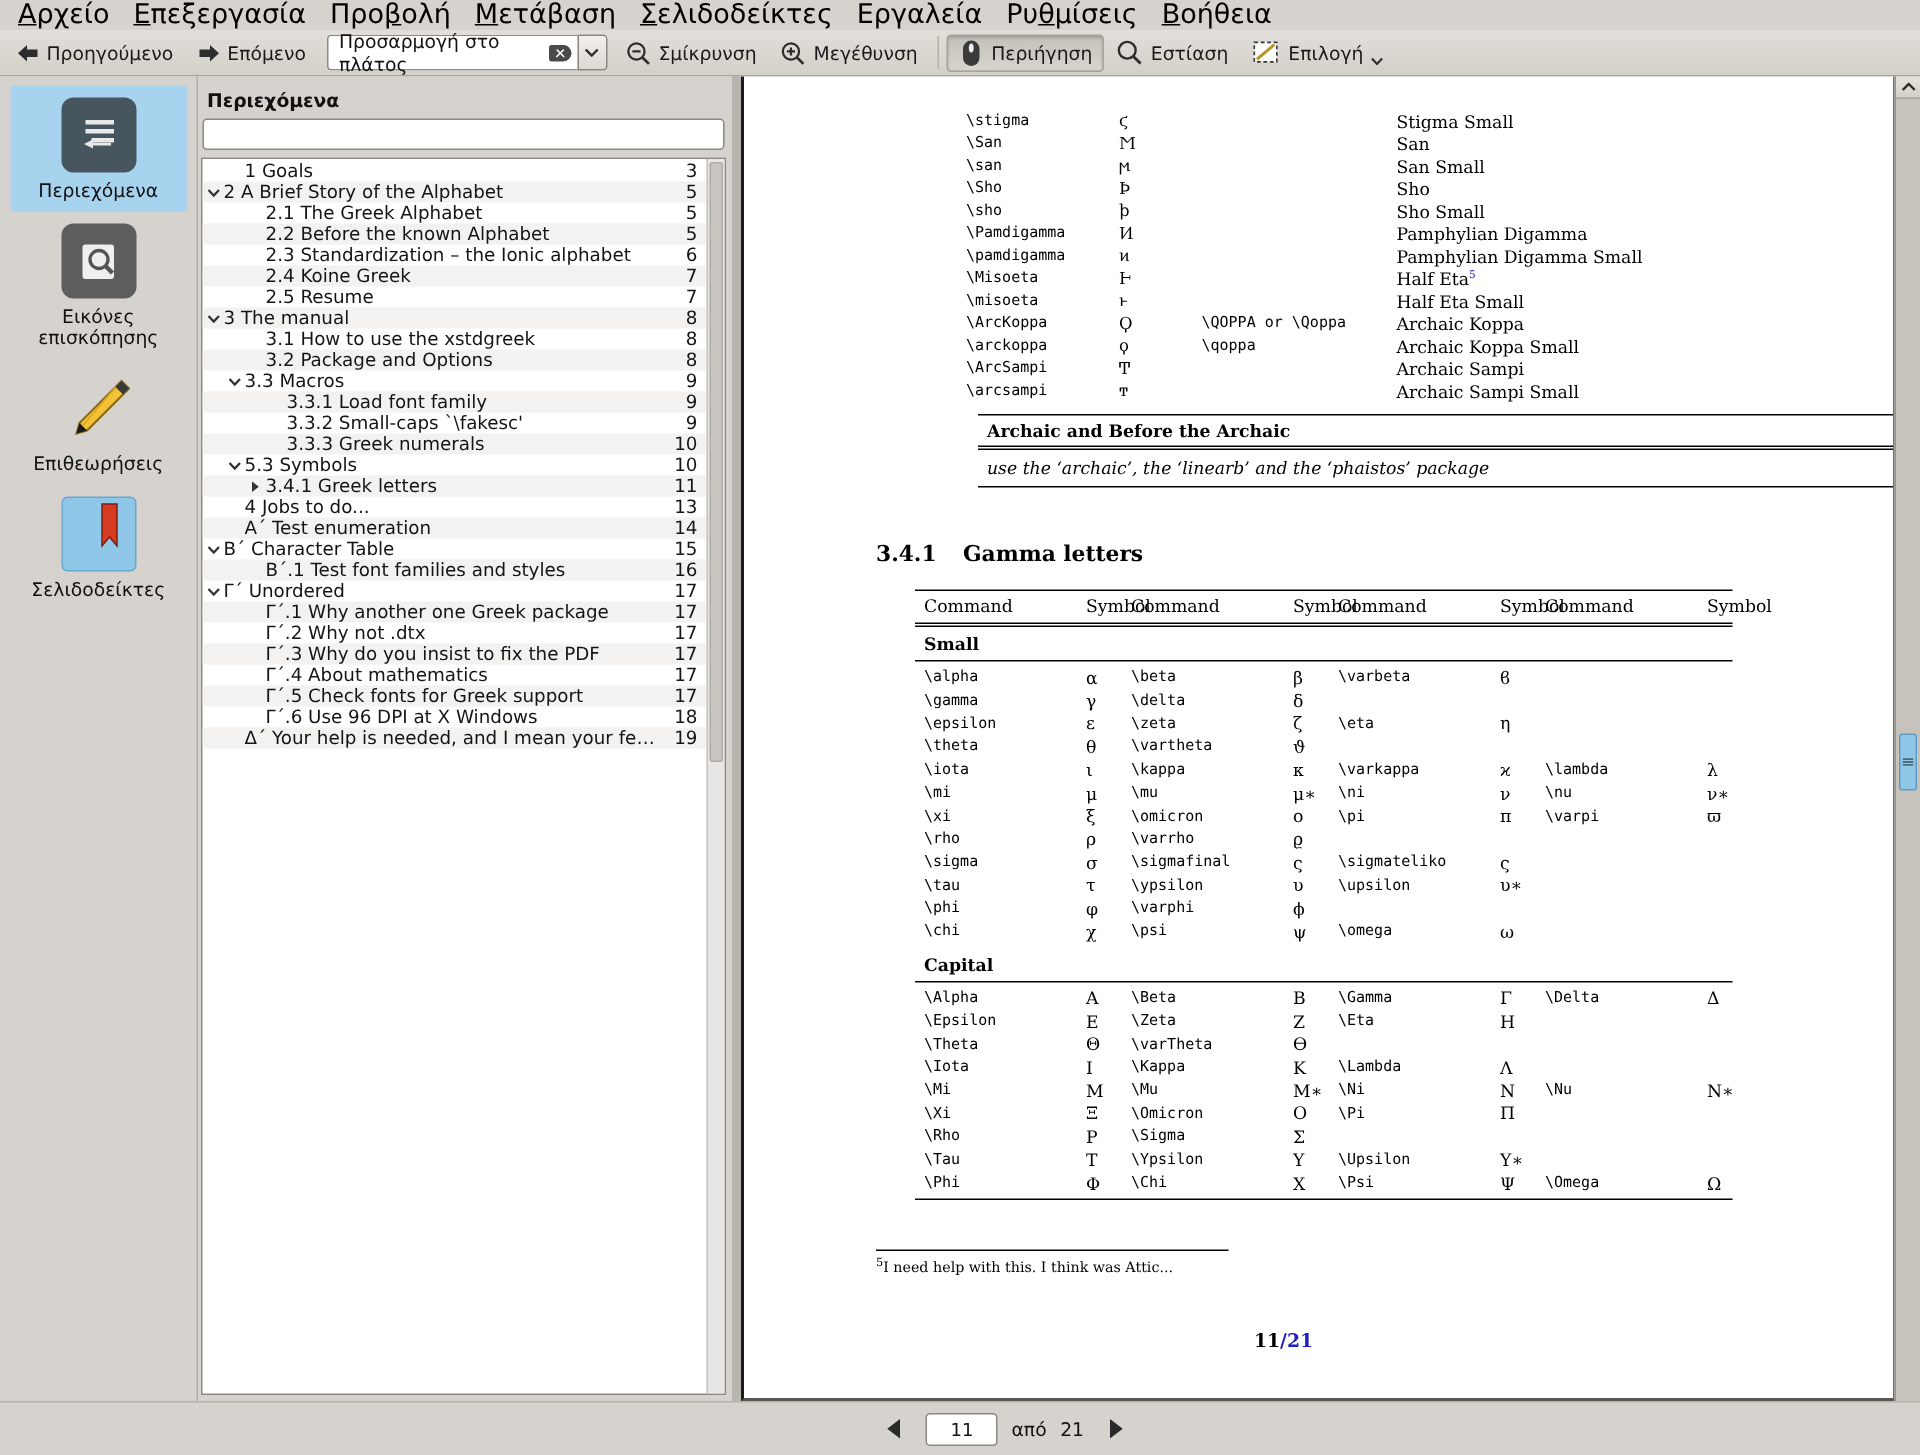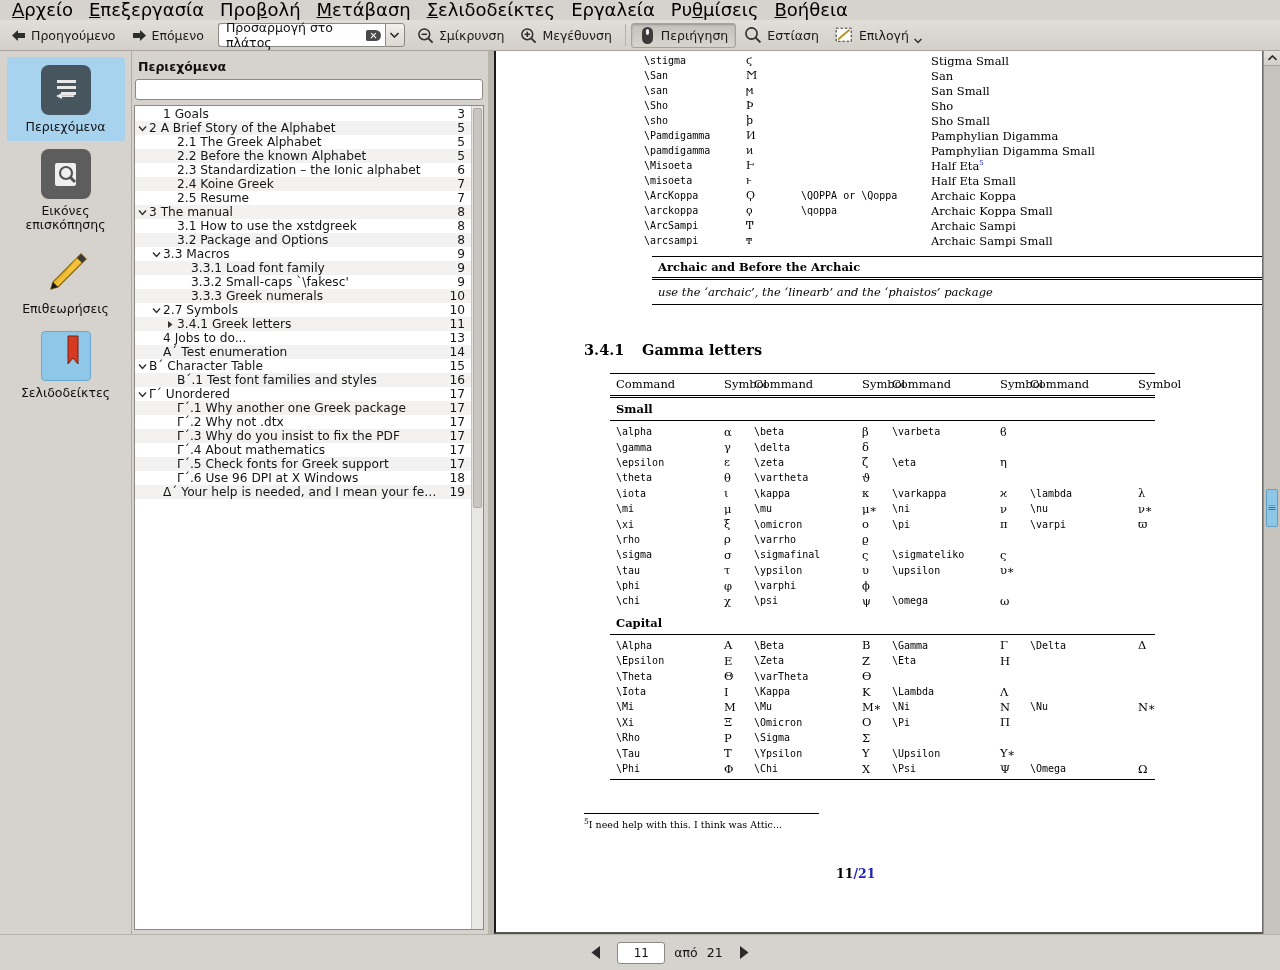--- a/index.html
+++ b/index.html
@@ -263,21 +263,21 @@
     position:absolute; left:2px; right:2px;
     background: #8fc7e8; border:1px solid #5f9dc4; border-radius:2px;
   }
   .vscroll .thumb .grip {
     position:absolute; left:50%; top:50%; transform:translate(-50%,-50%);
     width:7px; height:5px;
     background: repeating-linear-gradient(to bottom,#4a6c80 0 1px, transparent 1px 2px);
   }
 
   
-  .docinner { position:absolute; inset:0; padding: 16px; }
+  .docinner { position:absolute; inset:0; padding: 16px; margin-top: 20px; }
   .mono { font-family: "DejaVu Sans Mono","Liberation Mono", monospace; font-size: 10px; }
 
   .toprows { position:absolute; left:148px; top:2px; width: 640px; }
   .toprow { height: 15px; display:flex; align-items:center; font-size:10px; }
   .c-cmd { width: 102px; flex:0 0 102px; }
   .c-sym { width: 55px; flex:0 0 55px; font-family:"DejaVu Serif", serif; font-size:11px;}
   .c-alt { width: 130px; flex:0 0 130px; }
   .c-desc{ flex:1 1 auto; font-family:"DejaVu Serif","Liberation Serif", serif; font-size:11.5px;}
 
   .archaic-box { position:absolute; left:156px; top:205px; width: 632px; }
@@ -583,21 +583,21 @@
               <span class="toc-exp" style="margin-left: 42px;"></span>
               <span class="toc-label">3.3.3 Greek numerals</span>
               <span class="toc-page">10</span>
             </div>
             <div class="toc-row">
               <span class="toc-exp" style="margin-left: 14px;">
                 <svg width="9" height="7" viewBox="0 0 9 7">
                   <path d="M1 1.6 L4.5 5.4 L8 1.6" stroke="#333" stroke-width="1.5" fill="none"></path>
                 </svg>
               </span>
-              <span class="toc-label">2.7 Symbols</span>
+              <span class="toc-label">5.3 Symbols</span>
               <span class="toc-page">10</span>
             </div>
             <div class="toc-row">
               <span class="toc-exp" style="margin-left: 28px;">
                 <svg width="8" height="9" viewBox="0 0 8 9">
                   <path d="M2 1 L6.5 4.5 L2 8 Z" fill="#333"></path>
                 </svg>
               </span>
               <span class="toc-label">3.4.1 Greek letters</span>
               <span class="toc-page">11</span>

